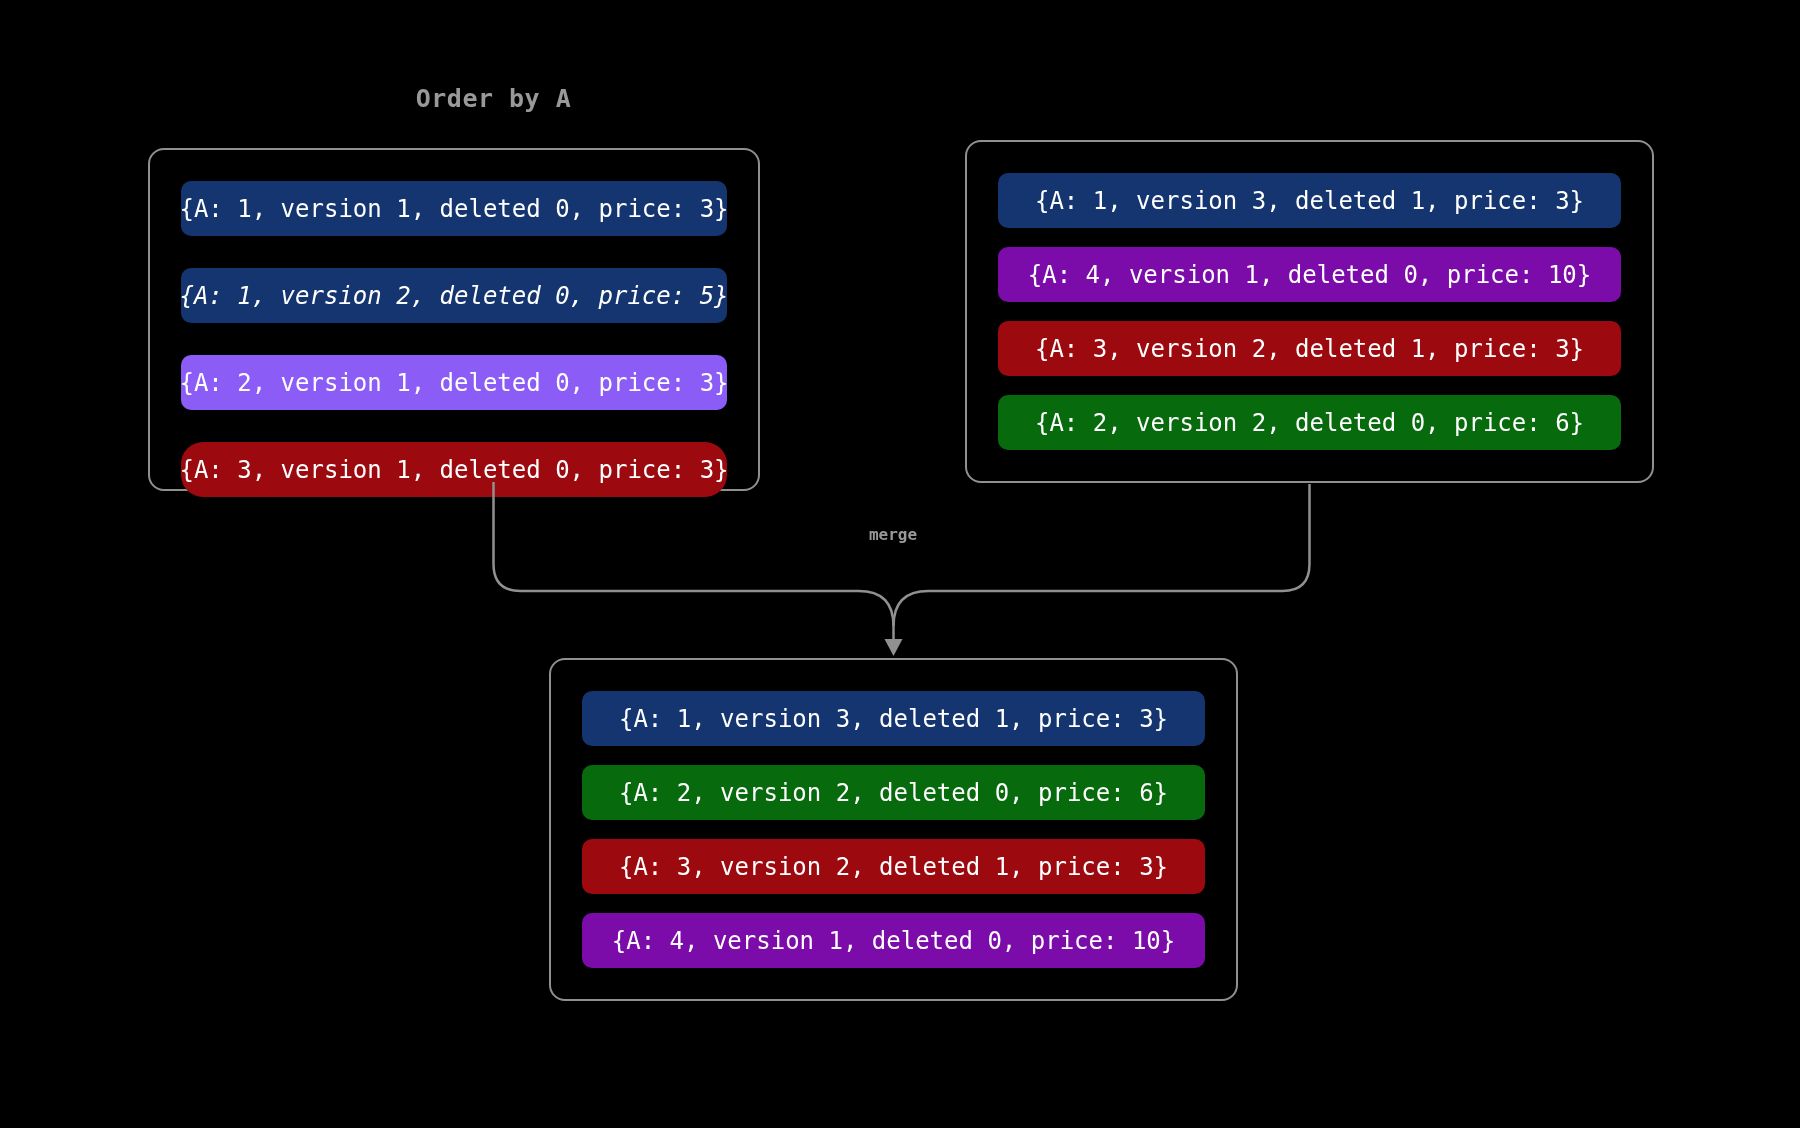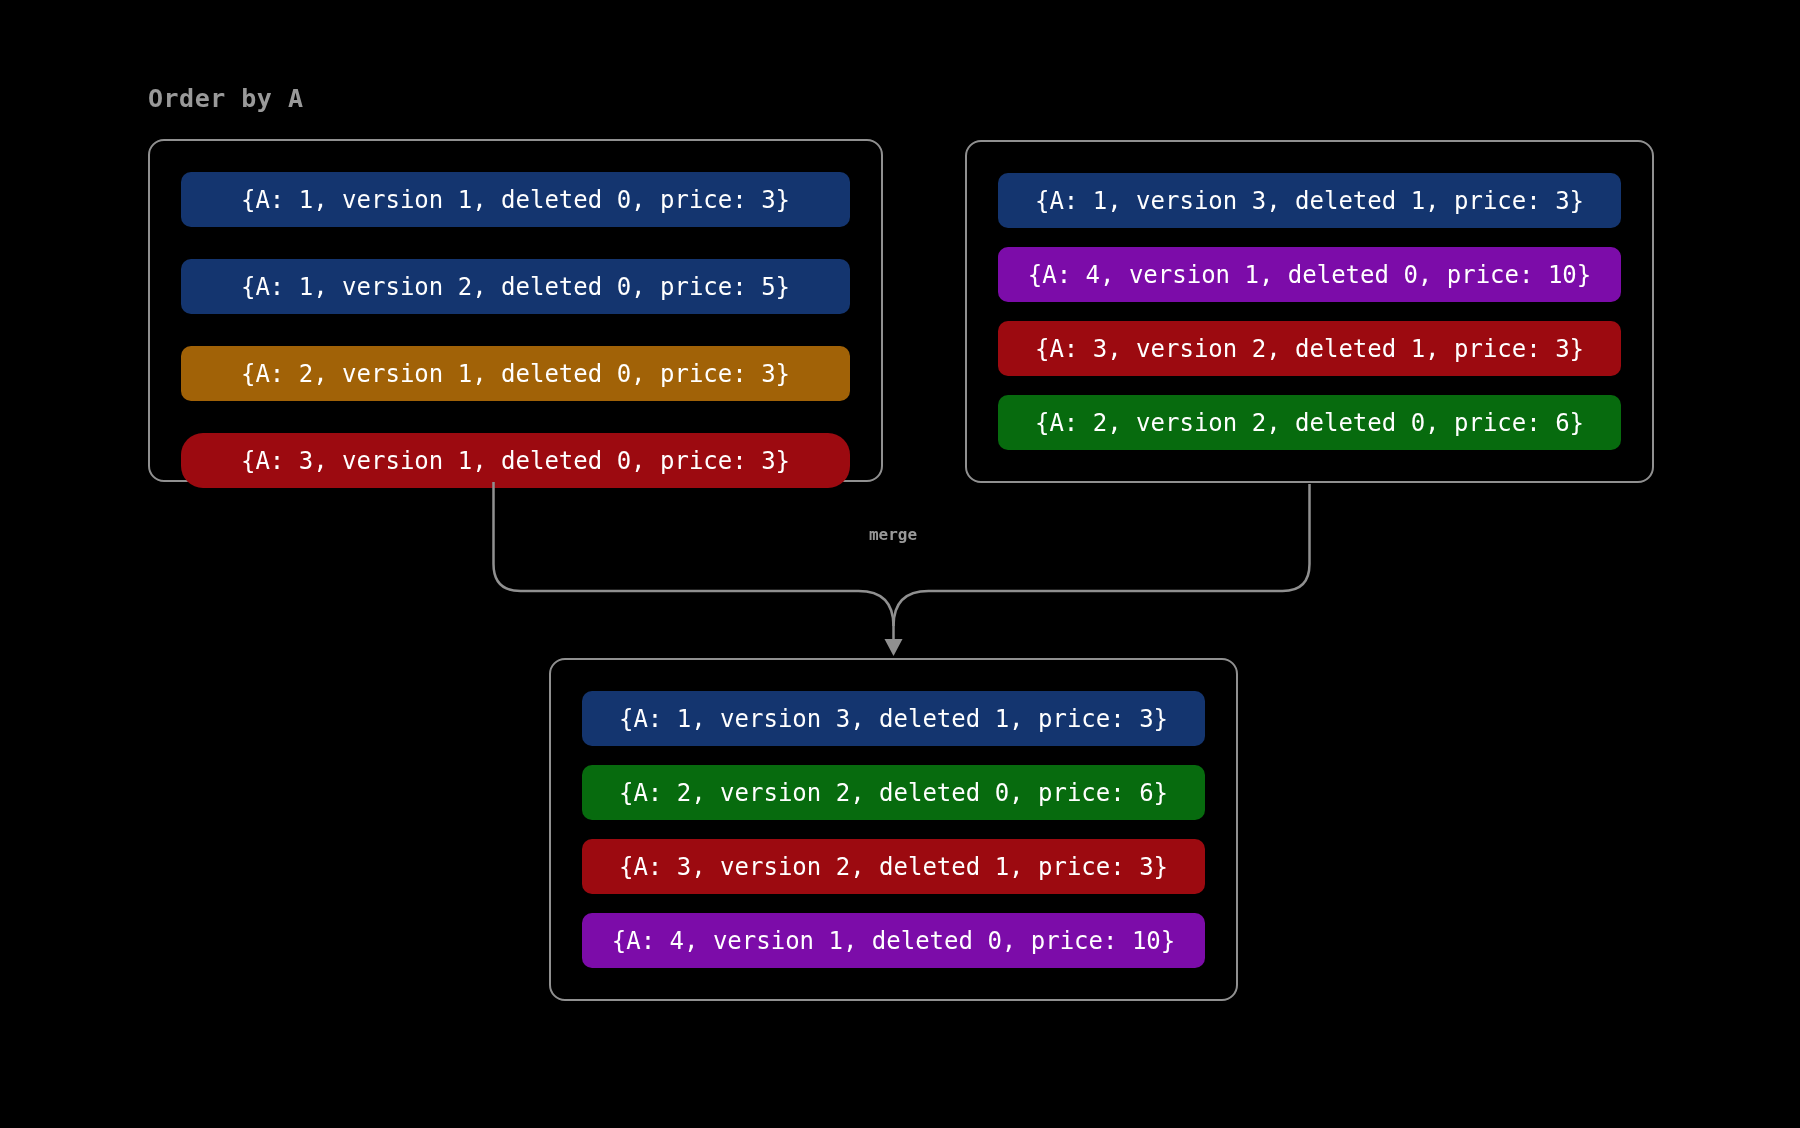--- a/index.html
+++ b/index.html
@@ -13,40 +13,41 @@
   }
   .stage {
     position: relative;
     width: 1800px;
     height: 1128px;
     background: var(--background, #000);
   }
   .panel-title {
     position: absolute;
     top: 84px;
+    text-align: center;
     font-size: 25px;
     font-weight: bold;
     letter-spacing: 0.5px;
     color: var(--title-text, #999);
     line-height: 30px;
   }
   .panel-title.left  { left: 148px;  width: 691px; }
   .panel-title.right { left: 965px;  width: 689px; }
   .box {
     position: absolute;
     box-sizing: border-box;
     border: 2px solid var(--box-border, #909090);
     border-radius: 16px;
     padding: 31px;
     display: flex;
     flex-direction: column;
     gap: 19px;
     background: transparent;
   }
-  .box.left-box   { left: 148px; top: 139px; width: 735px; height: 343px; gap: 32px; }
+  .box.left-box   { left: 148px; top: 148px; width: 612px; height: 343px; gap: 32px; }
   .box.right-box  { left: 965px; top: 140px; width: 689px; height: 343px; }
   .box.result-box { left: 549px; top: 658px; width: 689px; height: 343px; }
   .row {
     height: 55px;
     flex: 0 0 55px;
     border-radius: 10px;
     display: flex;
     align-items: center;
     justify-content: center;
     color: var(--row-text, #fff);
@@ -83,22 +84,22 @@
 </style>
 </head>
 <body>
 
 <div class="stage">
 
   <div class="panel-title left">Order by A</div>
 
   <div class="box left-box">
     <div class="row" style="background-color: rgb(20, 53, 111);">{A: 1, version 1, deleted 0, price: 3}</div>
-    <div class="row" style="background-color: rgb(20, 53, 111);">{A: 1, version 2, deleted 0, price: 5}</div>
-    <div class="row" style="background-color: #a16207;">{A: 2, version 1, deleted 0, price: 3}</div>
+    <div class="row" style="background-color: rgb(20, 53, 111); font-style: italic;">{A: 1, version 2, deleted 0, price: 5}</div>
+    <div class="row" style="background-color: #8b5cf6;">{A: 2, version 1, deleted 0, price: 3}</div>
     <div class="row" style="background-color: rgb(156, 10, 16); border-radius: 22px;">{A: 3, version 1, deleted 0, price: 3}</div>
   </div>
 
   <div class="box right-box">
     <div class="row" style="background-color: rgb(20, 53, 111);">{A: 1, version 3, deleted 1, price: 3}</div>
     <div class="row" style="background-color: rgb(124, 12, 169);">{A: 4, version 1, deleted 0, price: 10}</div>
     <div class="row" style="background-color: rgb(156, 10, 16);">{A: 3, version 2, deleted 1, price: 3}</div>
     <div class="row" style="background-color: rgb(7, 107, 14);">{A: 2, version 2, deleted 0, price: 6}</div>
   </div>
 

